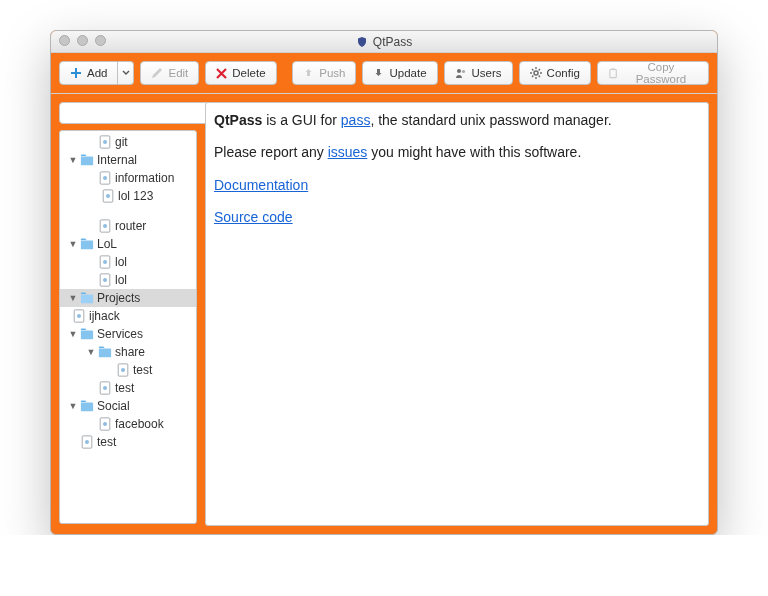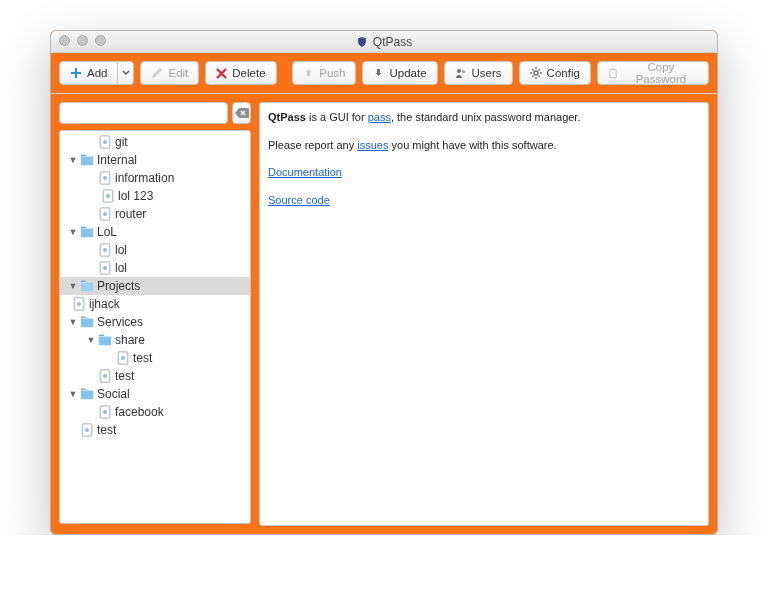--- a/index.html
+++ b/index.html
@@ -67,21 +67,21 @@
     display: flex; align-items: center; justify-content: center;
     cursor: pointer;
   }
   .spacer6 { width: 4px; }
 
   .body {
     display: flex;
     gap: 8px;
     padding: 8px;
   }
-  .left { width: 192px; display: flex; flex-direction: column; gap: 6px; }
+  .left { width: 138px; display: flex; flex-direction: column; gap: 6px; }
   .search-row { display: flex; gap: 4px; }
   .search {
     flex: 1; height: 22px;
     border: 1px solid #c6c6c6; border-radius: 4px;
     background: #fff; padding: 0 6px; font-size: 12px;
   }
   .clear {
     width: 24px; height: 22px;
     background: linear-gradient(#fff,#f1f1f1);
     border: 1px solid #c6c6c6; border-radius: 4px;
@@ -103,21 +103,21 @@
   .folder-svg path.ftab { fill:#6bb4e6; }
   .folder-sel path.fbody { fill:#9dd0f6; }
   .file-svg rect { fill:#fff; stroke:#9aa0a6; }
   .file-svg circle { fill:#8fbce0; }
 
   .main {
     flex:1;
     border:1px solid #c6c6c6; background:#fff; border-radius:3px;
     padding:6px 8px;
     height: 424px;
-    font-size:11px; color:#222; line-height:1.6;
+    font-size:14px; color:#222; line-height:1.6;
   }
   .main a { color:#1863d6; text-decoration:underline; }
   .main p { margin: 0 0 10px 0; }
 </style>
 </head>
 <body>
 
 <div class="window">
 
   <div class="titlebar">
@@ -234,21 +234,21 @@
             <span>information</span>
           </div>
           <div class="node" style="padding-left: 29px;">
             <span class="disclosure"></span>
             <svg class="ficon file-svg" viewBox="0 0 14 16">
               <rect x="1.5" y="1" width="11" height="14" rx="1"></rect>
               <circle cx="7" cy="8" r="2.3"></circle>
             </svg>
             <span>lol 123</span>
           </div>
-          <div class="node" style="padding-left: 26px;">
+          <div class="node" style="padding-left: 26px; margin-top: 12px;">
             <span class="disclosure"></span>
             <svg class="ficon file-svg" viewBox="0 0 14 16">
               <rect x="1.5" y="1" width="11" height="14" rx="1"></rect>
               <circle cx="7" cy="8" r="2.3"></circle>
             </svg>
             <span>router</span>
           </div>
           <div class="node" style="padding-left: 8px;">
             <span class="disclosure">▼</span>
             <svg class="ficon folder-svg " viewBox="0 0 16 14">

